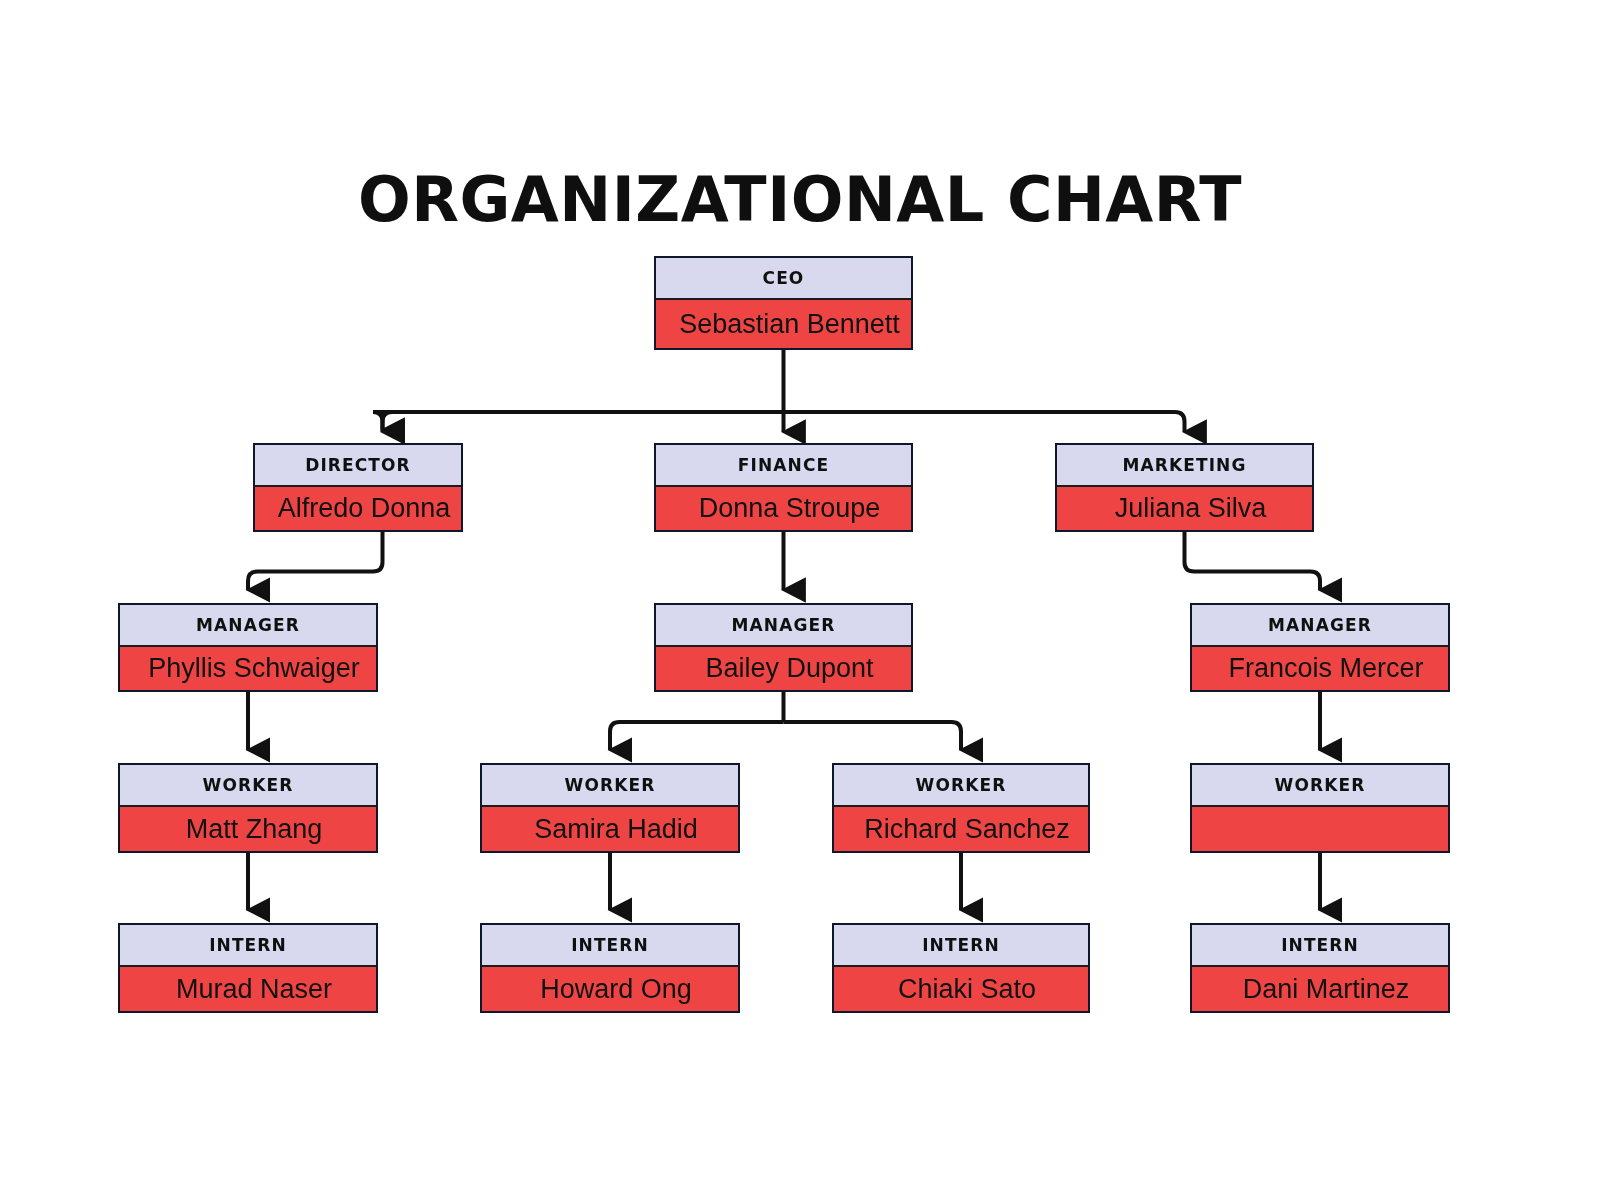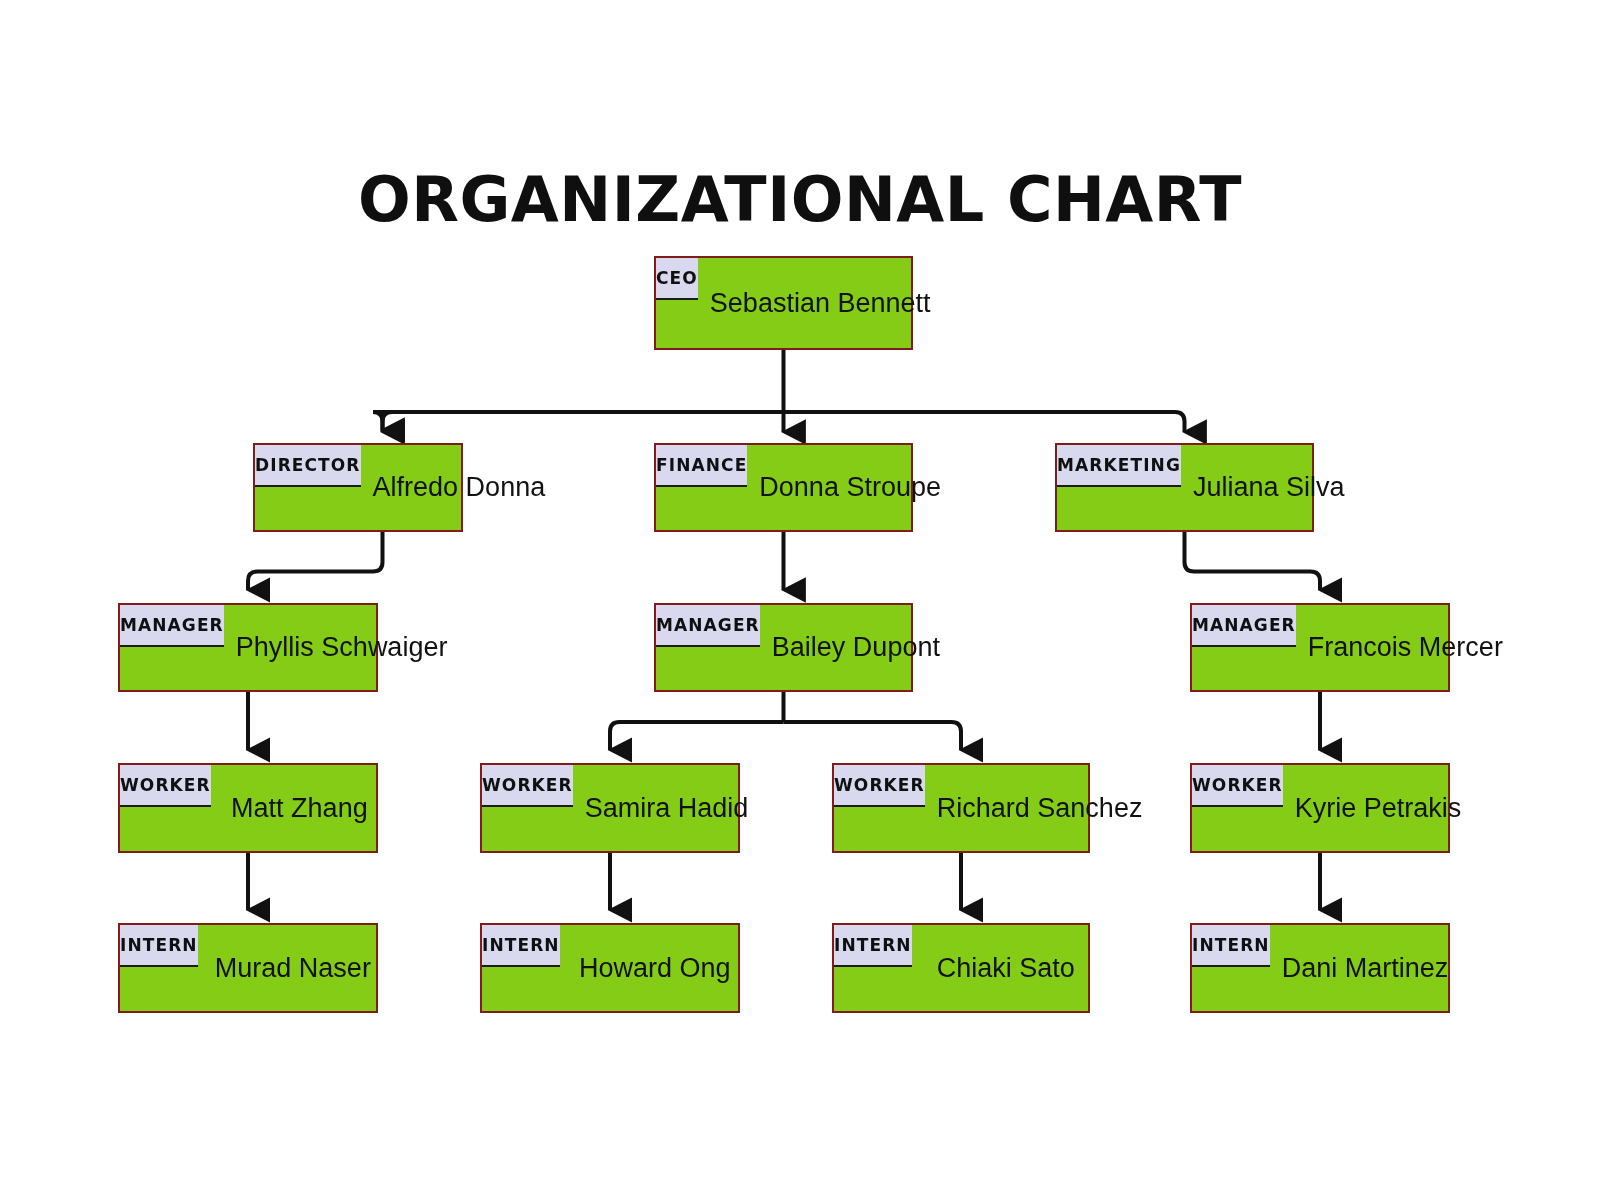--- a/index.html
+++ b/index.html
@@ -33,24 +33,24 @@
     position: absolute;
     left: 0;
     top: 0;
     width: 1600px;
     height: 1200px;
     pointer-events: none;
   }
   .node {
     position: absolute;
     box-sizing: border-box;
-    border: 2px solid #7f1d1d;
-    background: #84cc16;
+    border: 2px solid #0f172a;
+    background: #ef4444;
     display: flex;
-    flex-direction: row;
+    flex-direction: column;
   }
   .node-header {
     box-sizing: border-box;
     height: 42px;
     background: #d8d8ee;
     border-bottom: 2px solid #1b1b1b;
     display: flex;
     align-items: center;
     justify-content: center;
     font-family: "DejaVu Sans", sans-serif;
@@ -184,21 +184,20 @@
     <div class="node-body">Samira Hadid</div>
   </div>
 
   <div class="node" style="left:832px; top:763px; width:258px; height:90px;">
     <div class="node-header">WORKER</div>
     <div class="node-body">Richard Sanchez</div>
   </div>
 
   <div class="node" style="left:1190px; top:763px; width:260px; height:90px;">
     <div class="node-header">WORKER</div>
-    <div class="node-body">Kyrie Petrakis</div>
   </div>
 
   <div class="node" style="left:118px; top:923px; width:260px; height:90px;">
     <div class="node-header">INTERN</div>
     <div class="node-body">Murad Naser</div>
   </div>
 
   <div class="node" style="left:480px; top:923px; width:260px; height:90px;">
     <div class="node-header">INTERN</div>
     <div class="node-body">Howard Ong</div>

